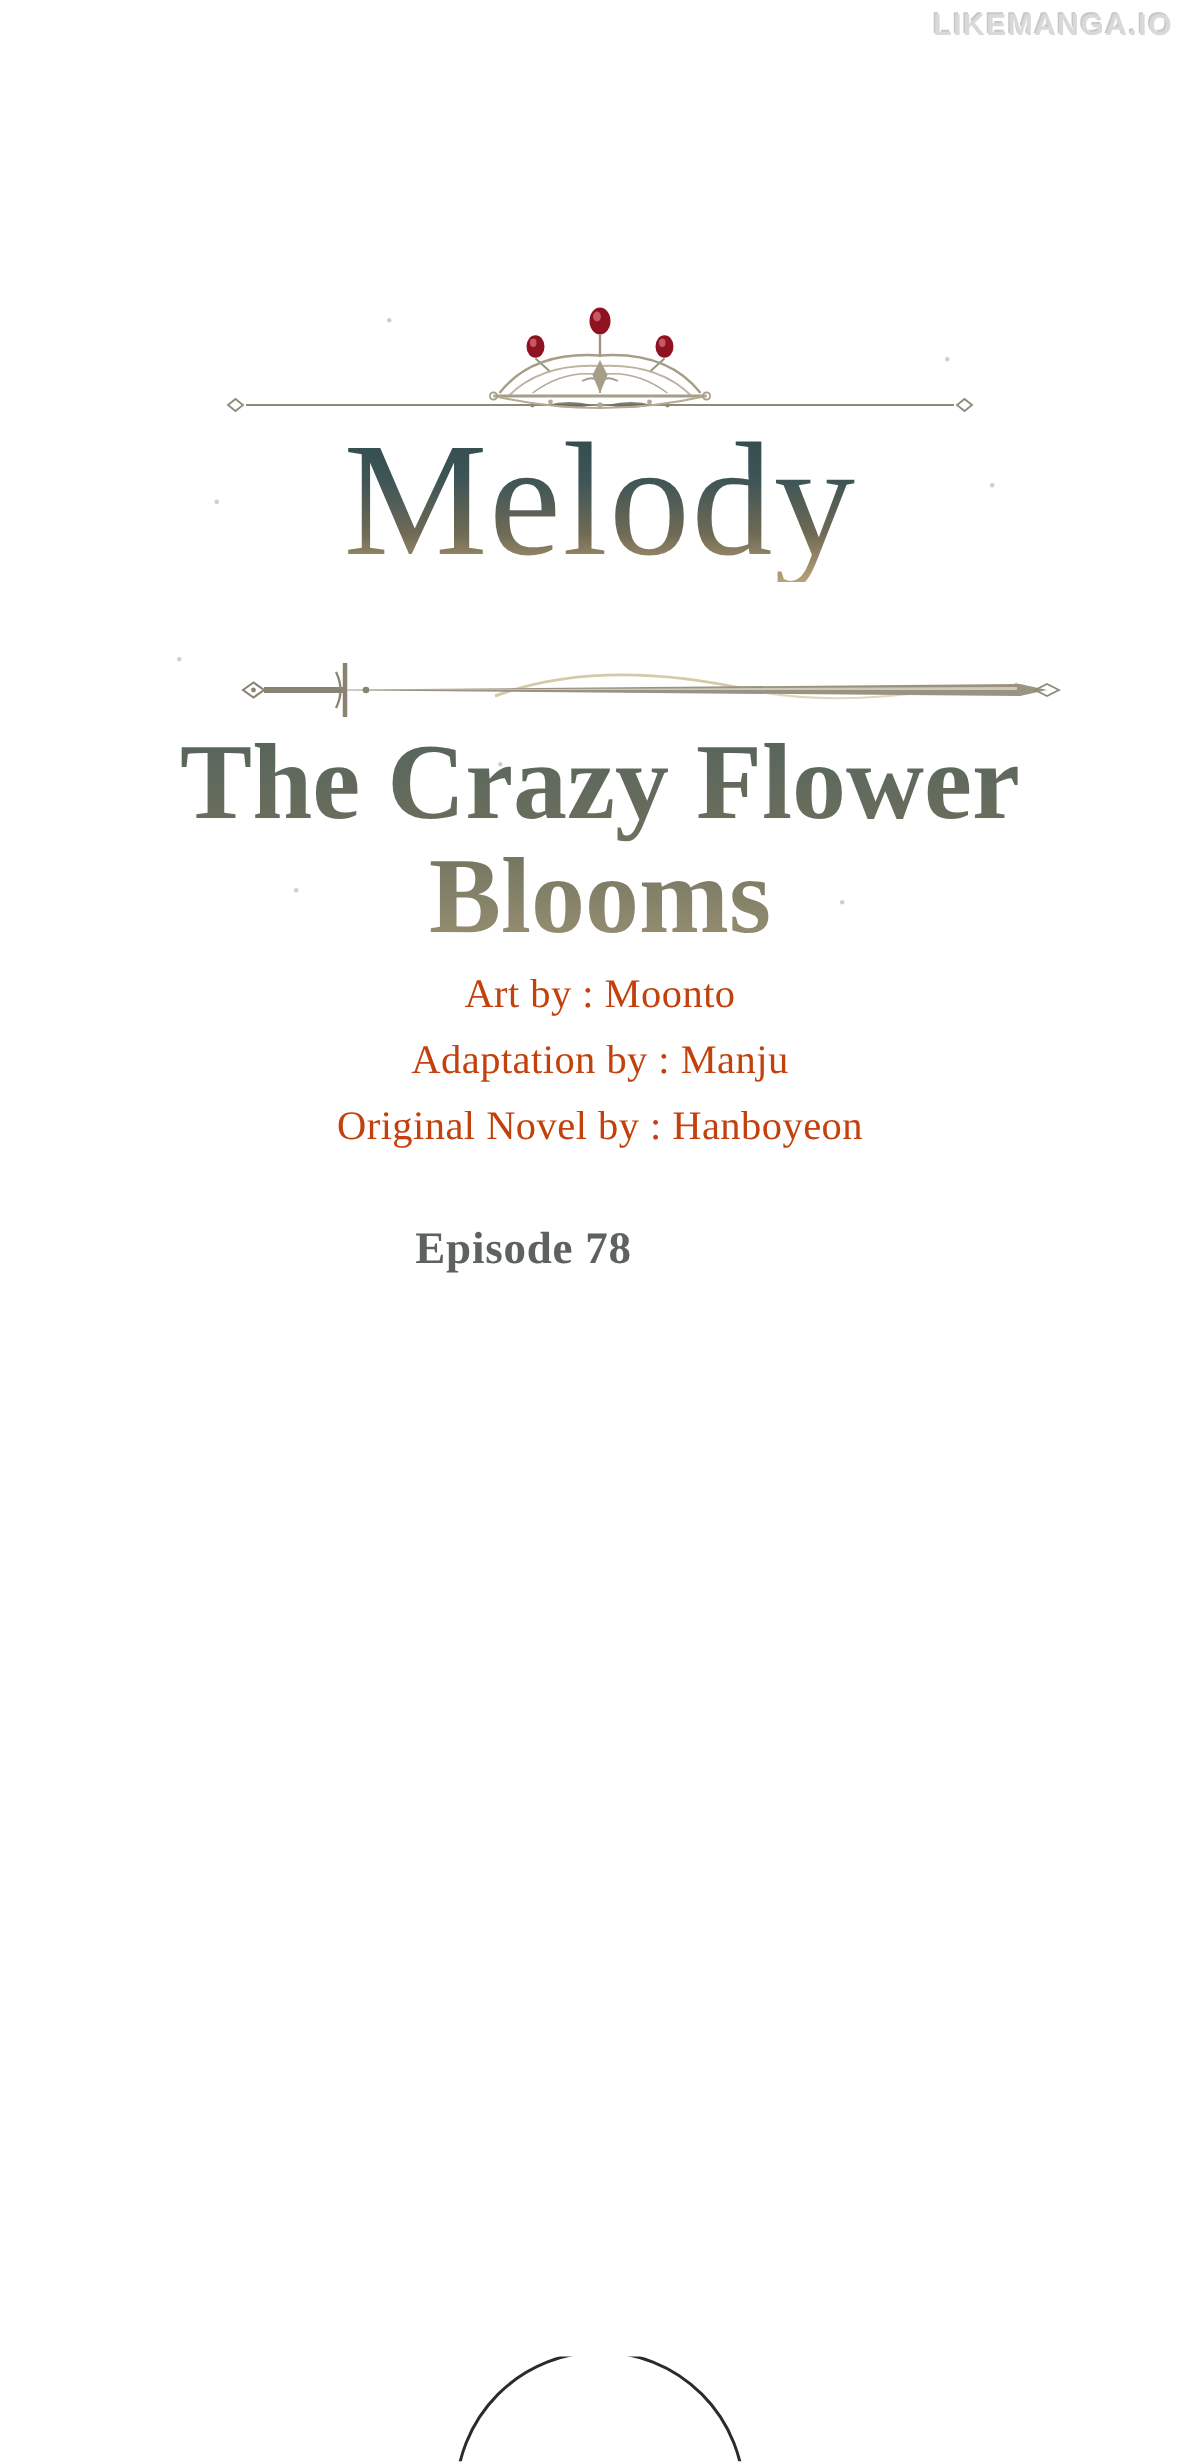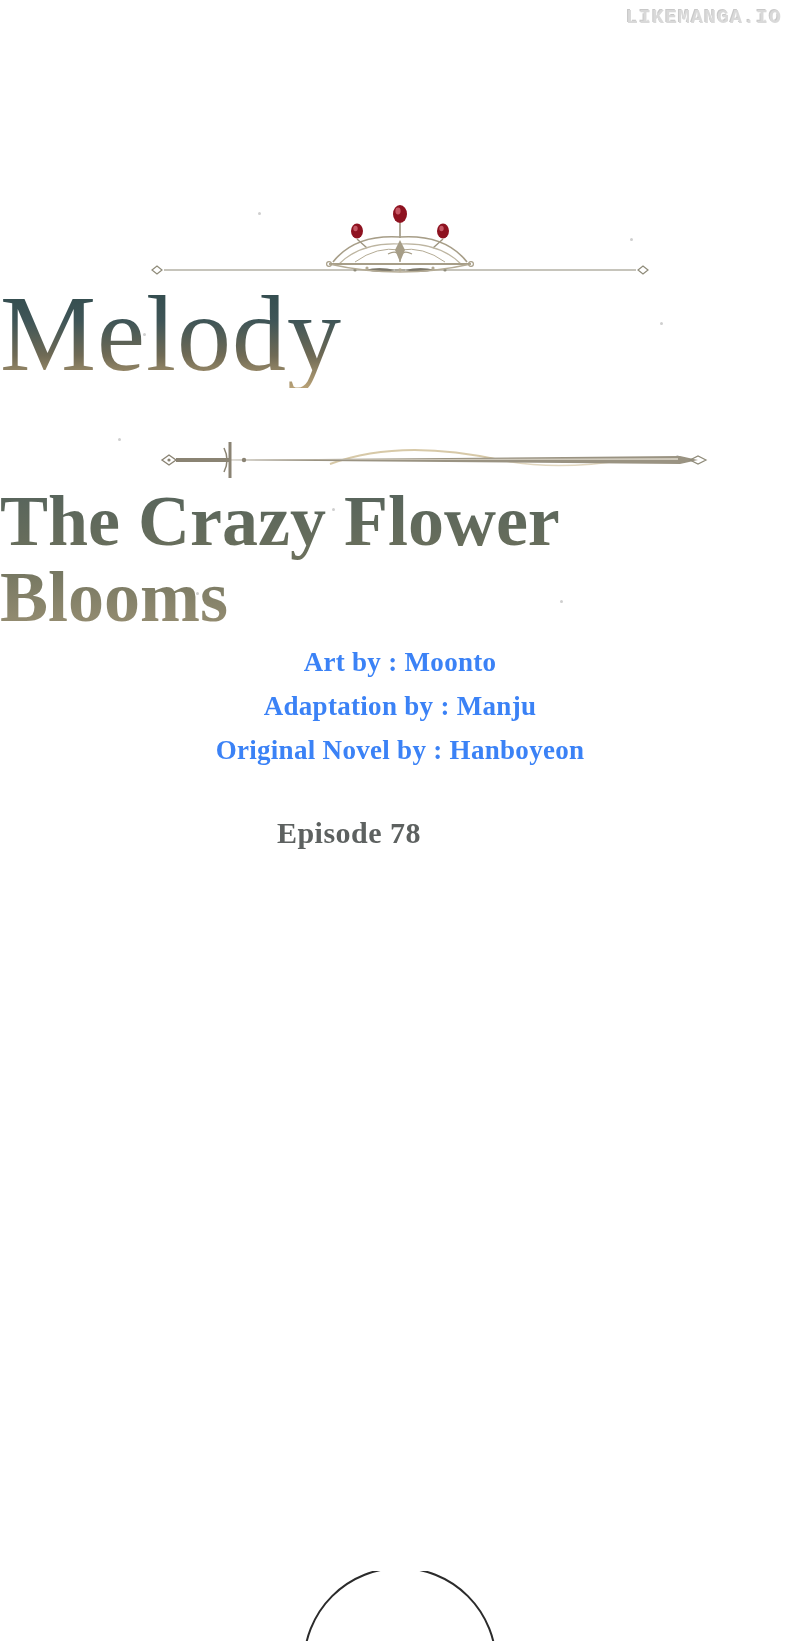--- a/index.html
+++ b/index.html
@@ -14,38 +14,38 @@
     overflow: hidden;
     font-family: "Liberation Serif", serif;
     color: #3b3b3b;
   }
 
   
   .watermark {
     position: absolute;
     top: 6px;
     right: 18px;
-    font-family: Liberation Mono, monospace;
+    font-family: Liberation Sans, sans-serif;
     font-weight: bold;
     font-size: 20px;
     letter-spacing: 1px;
     color: #d9d9d9;
     text-shadow:
       1px 1px 0 #ffffff,
       -1px -1px 0 #c8c8c8;
     user-select: none;
   }
 
   
   .title-block {
     position: absolute;
     left: 0;
     top: 190px;
     width: 800px;
-    text-align: left;
+    text-align: center;
   }
 
   .crown-row {
     position: relative;
     height: 96px;
     width: 800px;
   }
 
   .crown {
     position: absolute;
@@ -105,22 +105,22 @@
   
   .credits {
     position: absolute;
     left: 0;
     top: 640px;
     width: 800px;
     text-align: center;
   }
   .credit-line {
     font-size: 27px;
-    font-weight: bold;
-    color: #3b82f6;
+    font-weight: normal;
+    color: #c2410c;
     line-height: 44px;
     letter-spacing: 0.3px;
   }
 
   .episode {
     position: absolute;
     left: 0;
     top: 816px;
     width: 698px;
     text-align: center;

